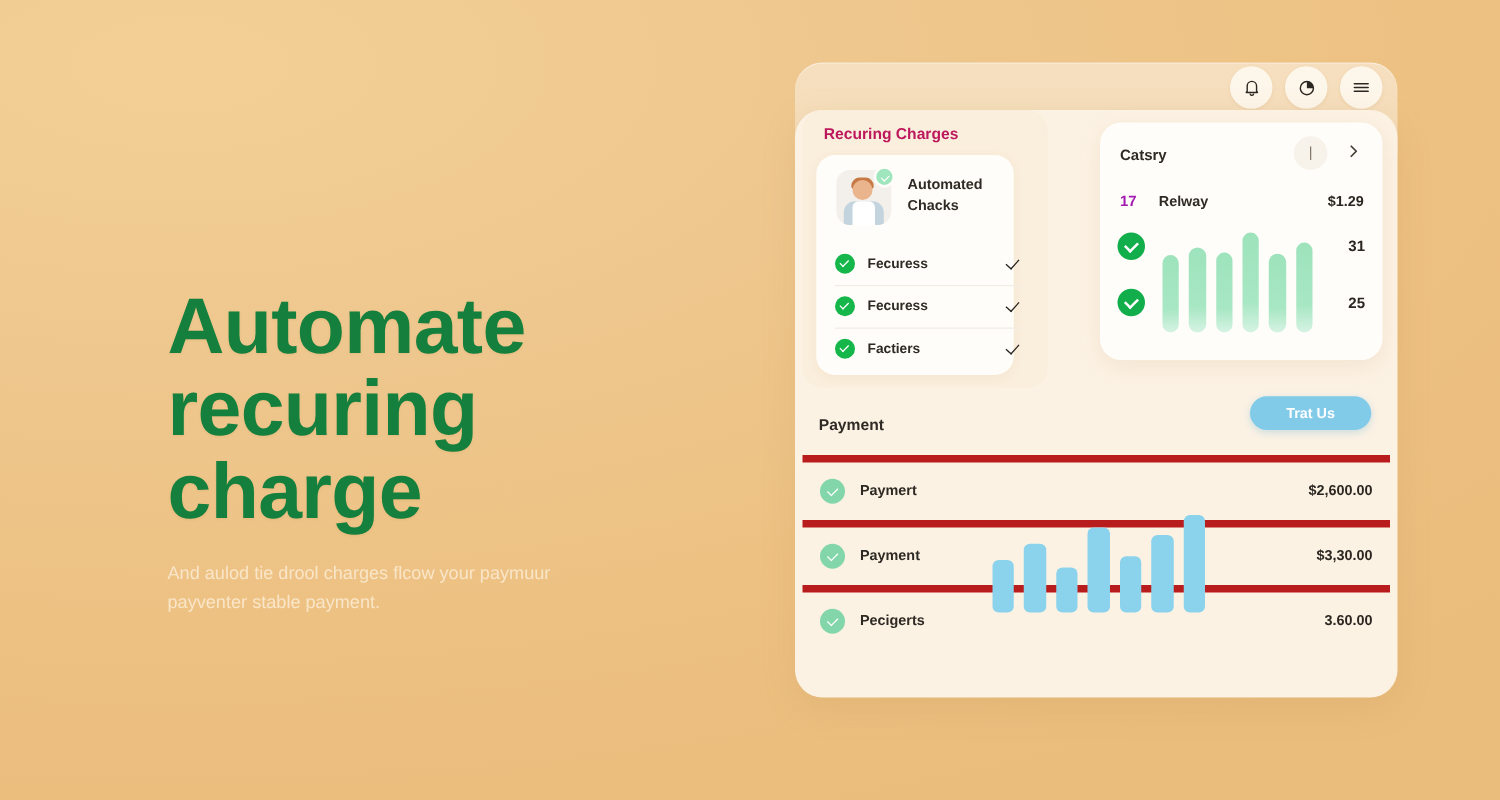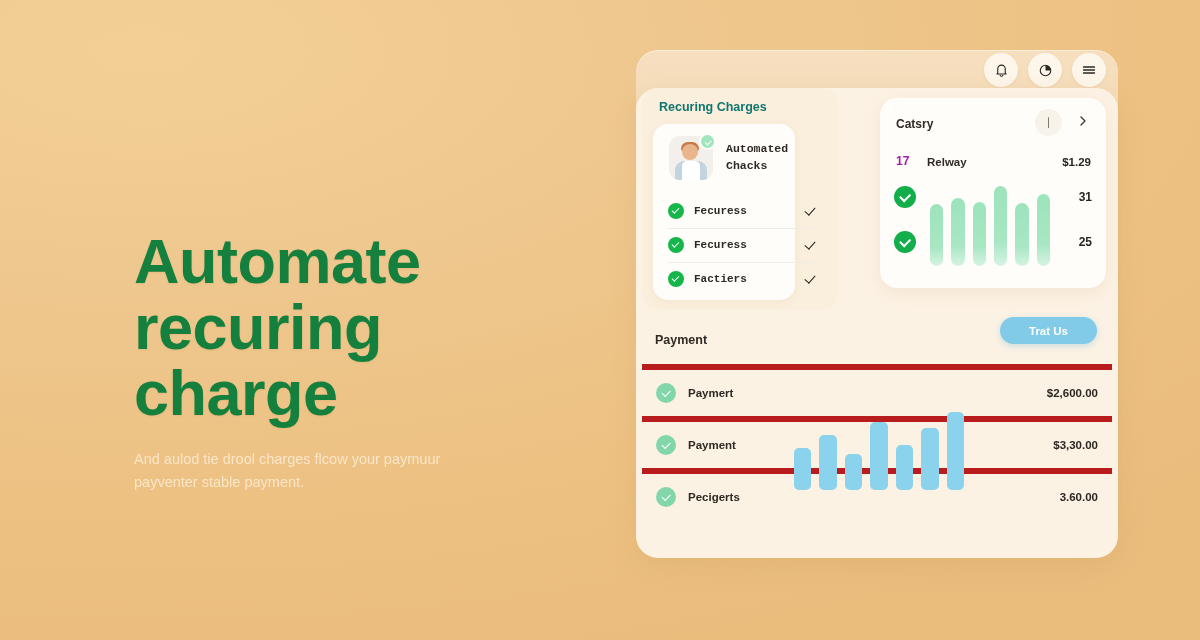--- a/index.html
+++ b/index.html
@@ -113,30 +113,29 @@
     left: 0; top: 0;
     width: 196px; height: 222px;
     background: #faeedc;
     border-radius: 16px;
   }
   .rec-title {
     position: absolute;
     left: 17px; top: 12px;
     font-size: 12.5px;
     font-weight: 700;
-    color: #0f766e;
+    color: #be185d;
   }
   .rec-inner {
     position: absolute;
     left: 11px; top: 36px;
-    width: 142px; height: 176px;
+    width: 158px; height: 176px;
     background: #fffdf9;
     border-radius: 15px;
     box-shadow: 0 2px 8px rgba(180,140,90,.07);
-    font-family: Liberation Mono, monospace;
   }
   .avatar-wrap {
     position: absolute;
     left: 16px; top: 12px;
     width: 44px; height: 44px;
   }
   .avatar {
     width: 44px; height: 44px;
     border-radius: 11px;
     background: #f3f0eb;

